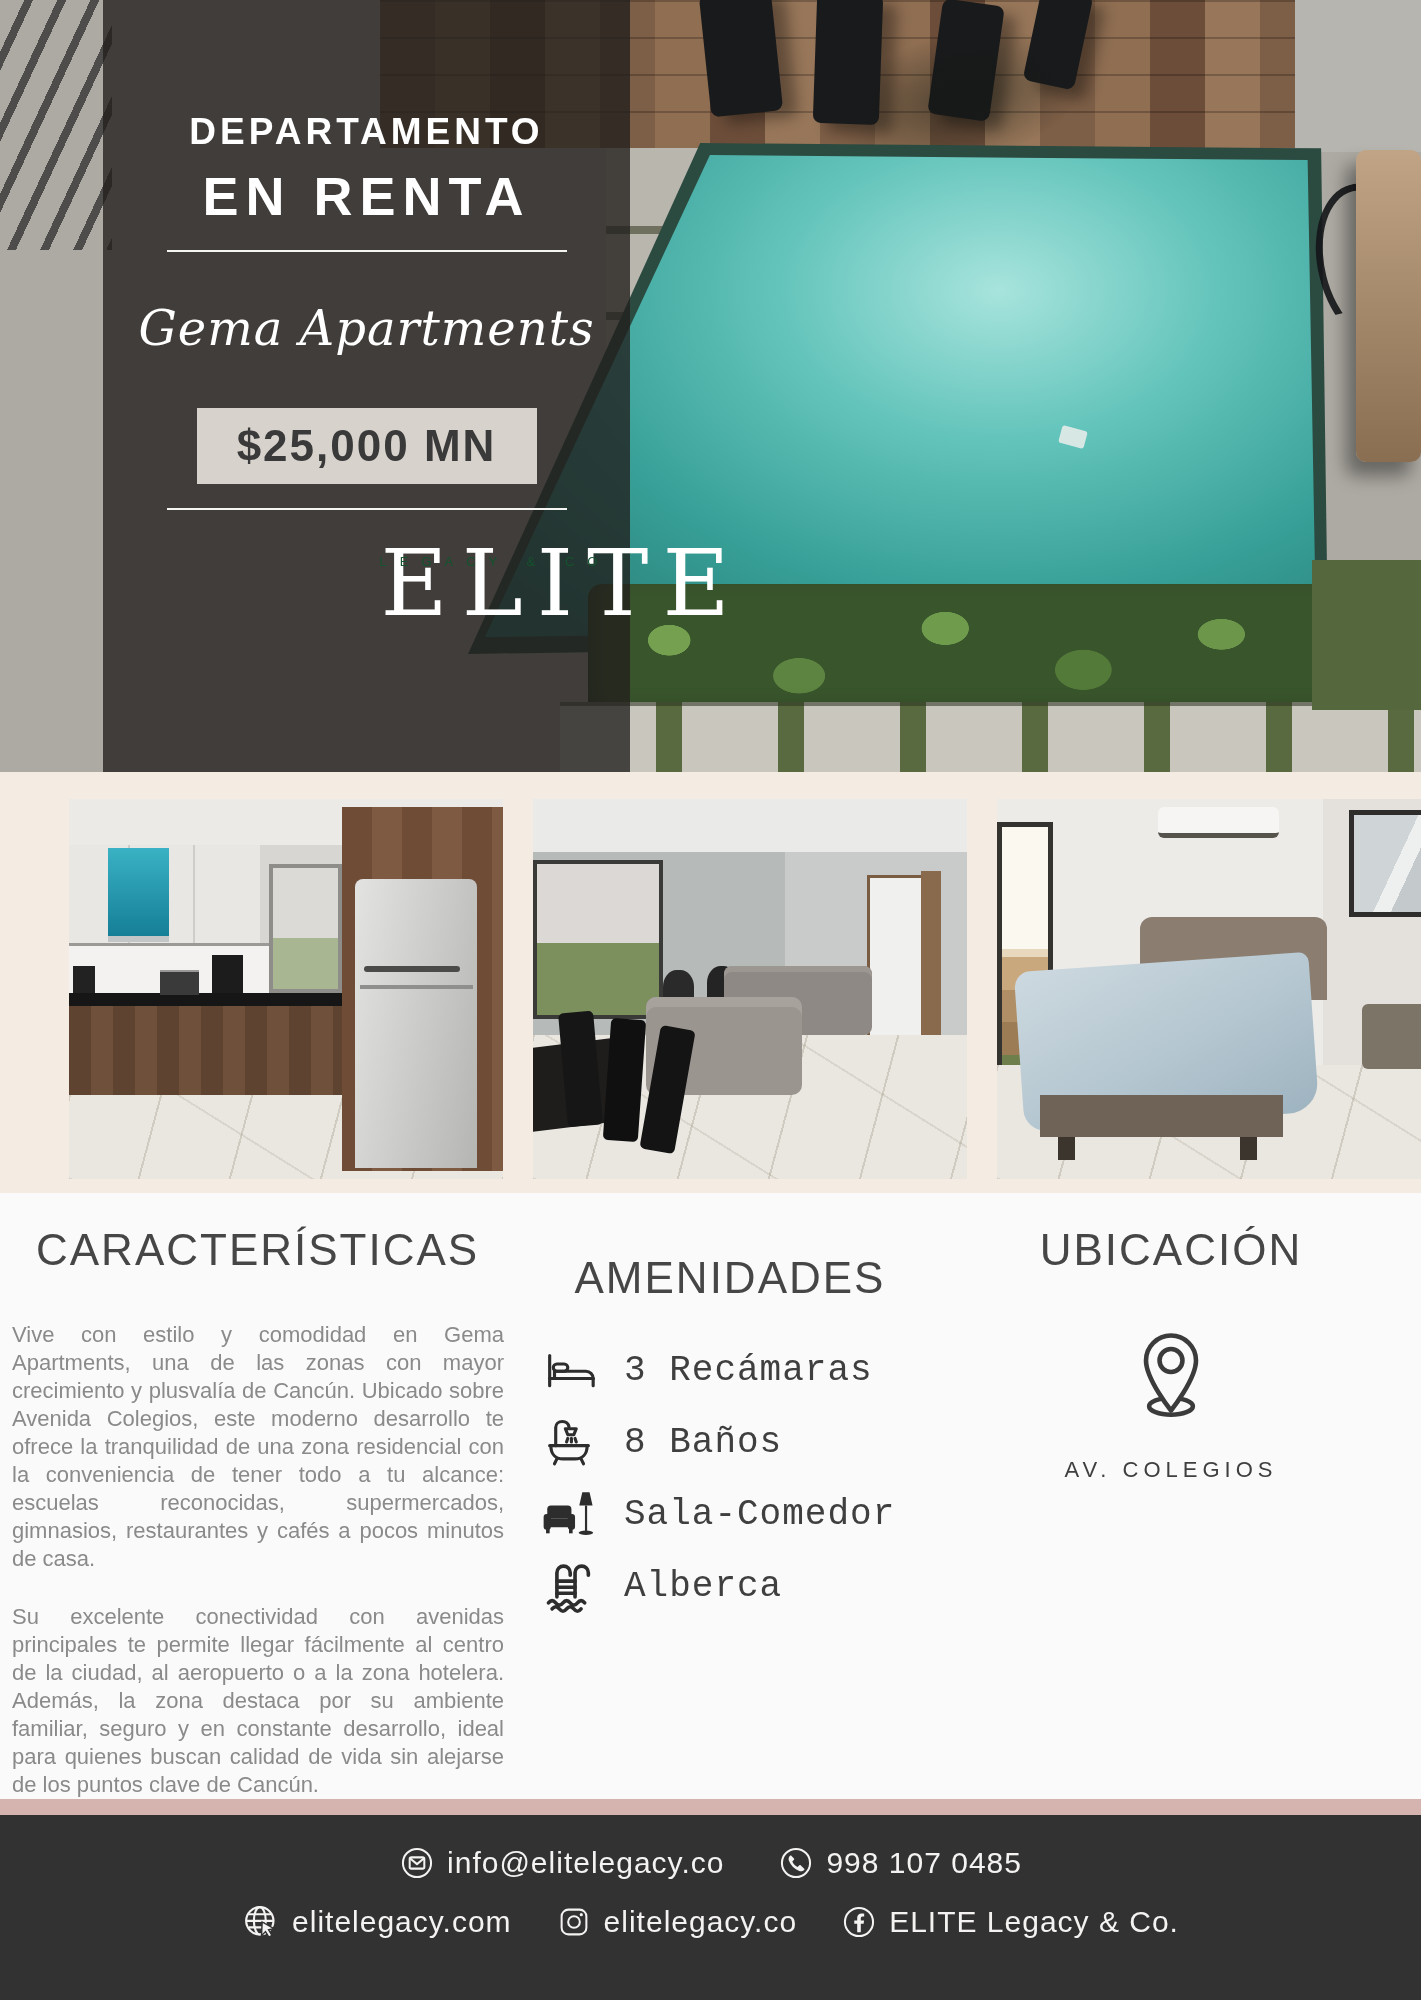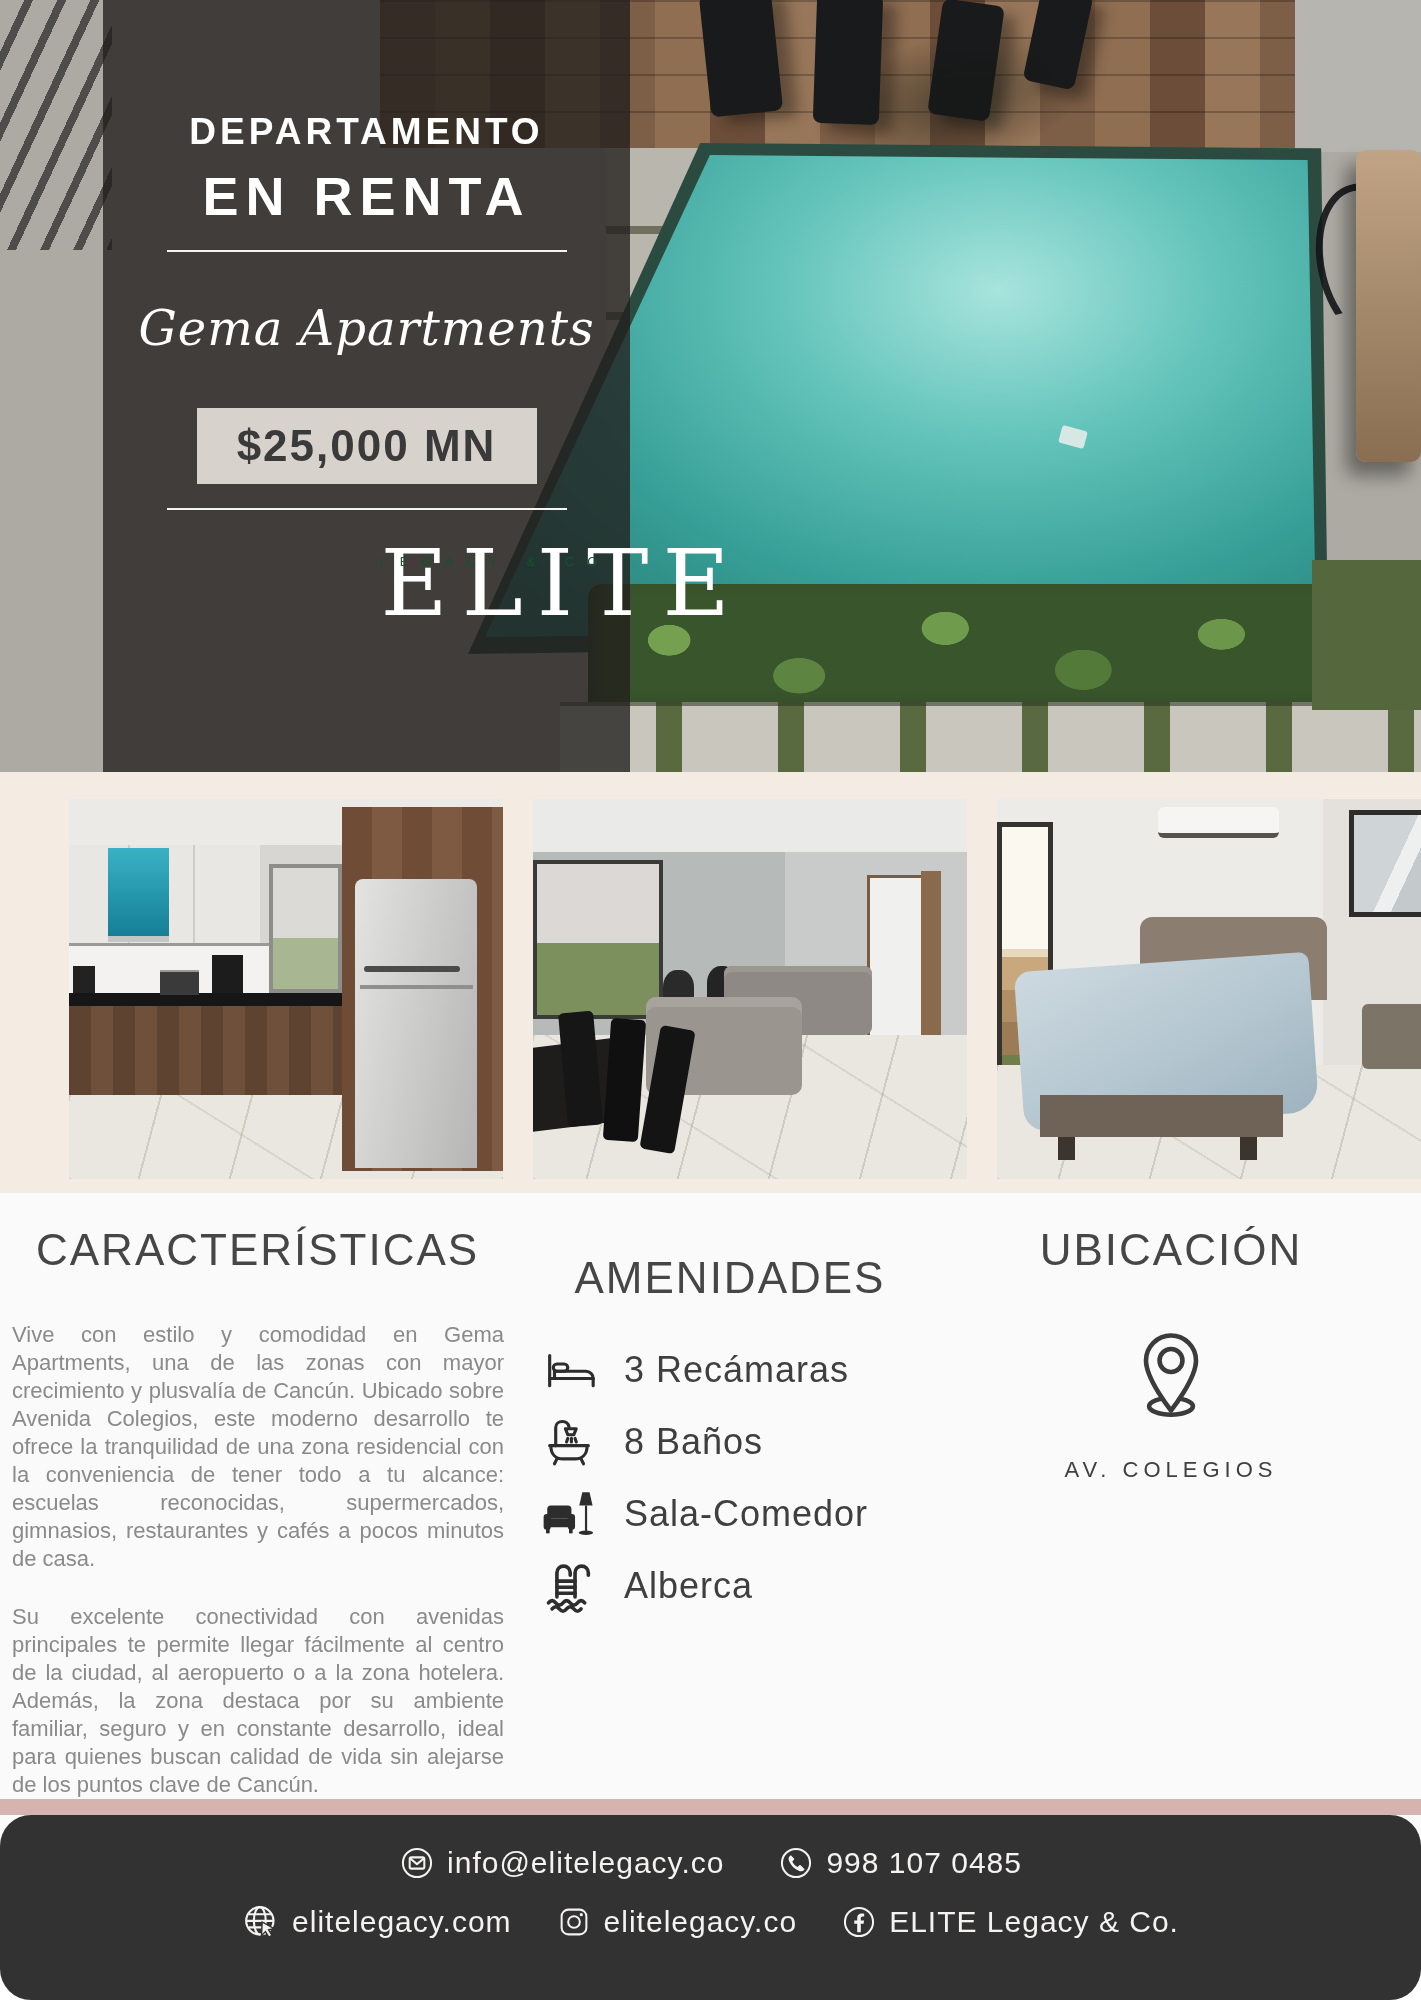--- a/index.html
+++ b/index.html
@@ -144,28 +144,28 @@
   .col-car .col-heading{width:420px;margin-left:24px;}
   .para{font-size:22px;line-height:28px;color:#8a8a8a;text-align:justify;margin:0;}
   .para1{margin-top:46px;}
   .para2{margin-top:30px;}
   .note{margin-top:34px;font-size:22px;color:#8a8a8a;}
   .col-am{position:absolute;left:470px;top:16px;width:470px;margin-top:44px;}
   .col-am .col-heading{width:400px;margin-left:60px;}
   .am-list{list-style:none;margin:38px 0 0 0;padding:0;}
   .am-row{display:flex;align-items:center;gap:26px;margin:0 0 14px 70px;height:58px;}
   .am-icon{width:58px;height:58px;flex:0 0 58px;}
-  .am-label{font-size:36px;letter-spacing:1px;color:#3f3f3f;}
+  .am-label{font-size:36px;letter-spacing:1px;color:#3f3f3f;font-family:Liberation Mono, monospace;}
   .col-ub{position:absolute;left:1005px;top:32px;width:332px;text-align:center;}
   .pin-wrap{margin-top:48px;}
   .ub-address{margin-top:30px;font-size:22px;letter-spacing:5px;color:#3f3f3f;}
 
   
   .accent-band{position:absolute;left:0;top:1799px;width:1421px;height:16px;background:#d5b4af;}
-  .footer{position:absolute;left:0;top:1815px;width:1421px;height:185px;background:#333233;color:#f4f3f2;border-radius:31px;}
+  .footer{position:absolute;left:0;top:1815px;width:1421px;height:185px;background:#333233;color:#f4f3f2;}
   .f-row{display:flex;justify-content:center;align-items:center;gap:54px;}
   .f-row1{margin-top:30px;}
   .f-row2{margin-top:22px;gap:44px;}
   .f-item{display:flex;align-items:center;gap:12px;font-size:30px;letter-spacing:1px;color:#f4f3f2;}
   .f-item svg{display:block;}
 </style>
 </head>
 <body>
 
 <div class="page">

